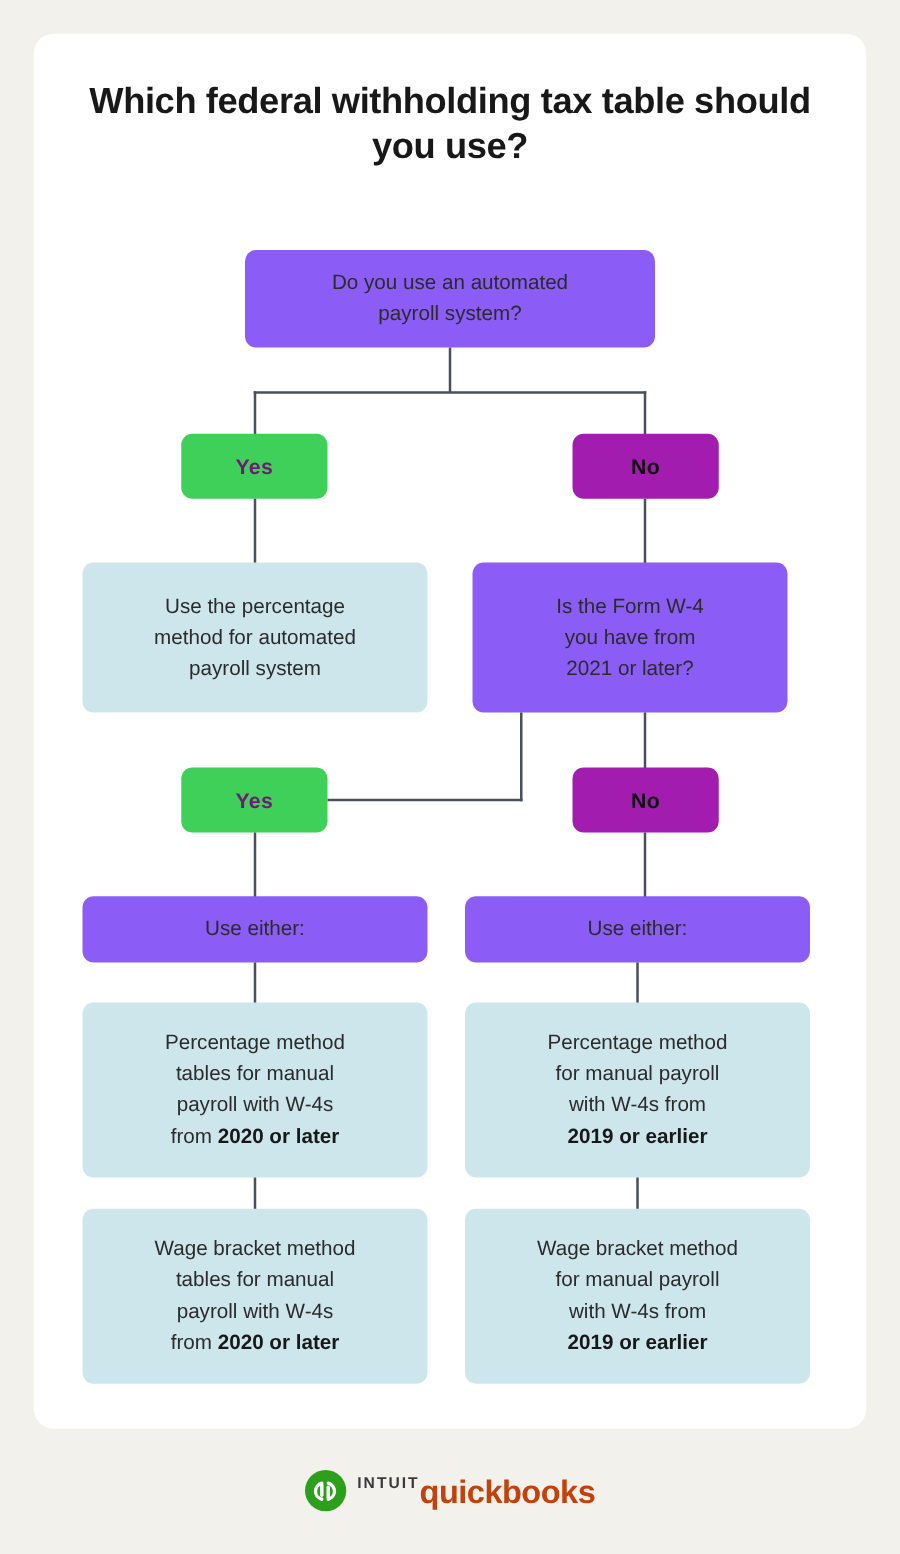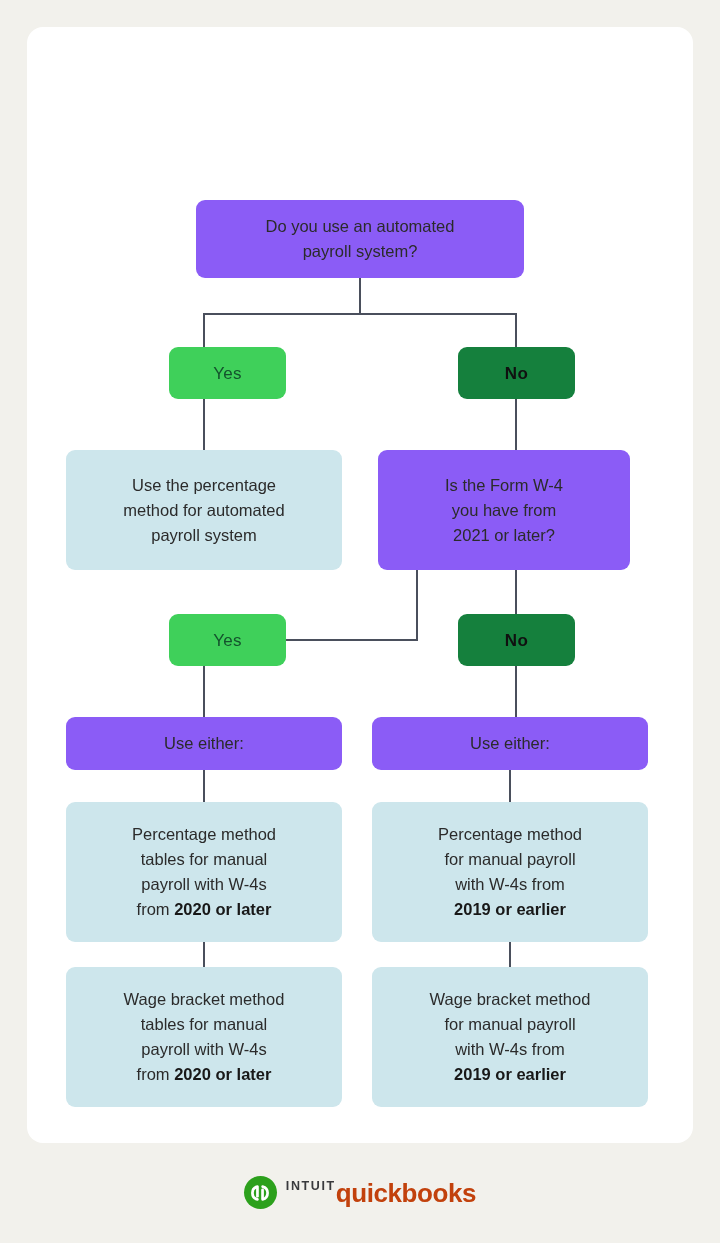--- a/index.html
+++ b/index.html
@@ -51,22 +51,22 @@
     align-items: center;
     justify-content: center;
     text-align: center;
     border-radius: 9px;
     color: #2b2b2b;
     font-size: 16.5px;
     line-height: 25px;
   }
   .node.gray   { background: #8b5cf6; }
   .node.blue   { background: #cde6ec; }
-  .node.green  { background: #3fd05a; font-weight: normal; color: #14532d; font-size: 17px; letter-spacing: 0.3px; margin-left: 24px; }
-  .node.orange { background: #15803d; font-weight: bold; color: #101010; font-size: 17px; letter-spacing: 0.3px; }
+  .node.green  { background: #3fd05a; font-weight: bold; color: #701a75; font-size: 17px; letter-spacing: 0.3px; }
+  .node.orange { background: #a21caf; font-weight: bold; color: #101010; font-size: 17px; letter-spacing: 0.3px; }
   .node .txt { padding: 0 12px; }
   .node b { font-weight: bold; color: #181818; }
 
   
   .ln {
     position: absolute;
     background: #4a4f5c;
   }
   .ln.v { width: 2px; }
   .ln.h { height: 2px; }
@@ -111,20 +111,21 @@
     color: #c2410c;
   }
 </style>
 </head>
 <body>
 
 <div id="page">
 
   <div class="card"></div>
 
+  <div class="title">Which federal withholding tax table should you use?</div>
 
   <div class="node gray" style="left:196px; top:200px; width:328px; height:78px;">
     <div class="txt">
       <span>Do you use an automated</span><br>
       <span>payroll system?</span>
     </div>
   </div>
 
   <div class="ln v" style="left:359px; top:278px; width:2px; height:36px;"></div>
   <div class="ln h" style="left:203px; top:313px; width:314px; height:2px;"></div>

